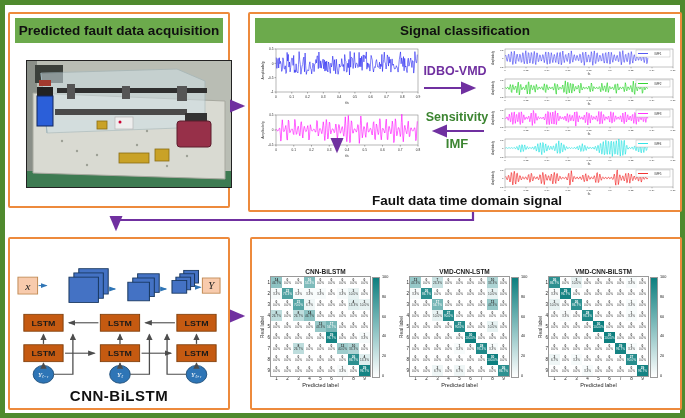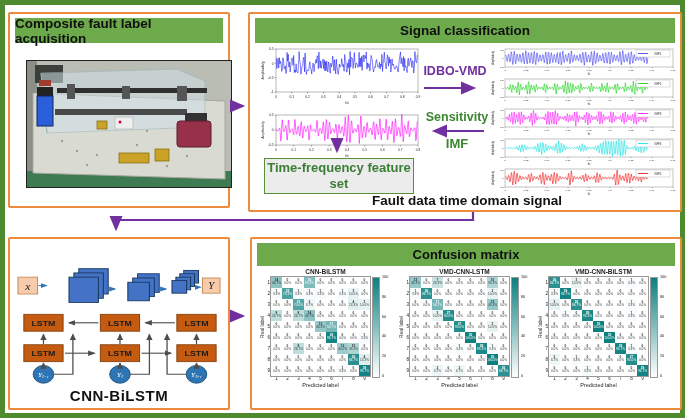--- a/index.html
+++ b/index.html
@@ -50,21 +50,21 @@
          background:linear-gradient(to bottom,#0d7f7f,#ffffff);}
   .cm-cbl{position:relative;width:12px;height:99px;}
   .cm-cbl span{position:absolute;left:2px;font-size:3.8px;color:#222;}
 </style>
 </head>
 <body>
 
 <div class="frame"></div>
 
 <div class="panel" id="p-acq">
-  <div class="phead">Composite fault label acquisition</div>
+  <div class="phead">Predicted fault data acquisition</div>
   <div id="photo">
     <svg width="204" height="126" viewBox="0 0 204 126">
       <rect x="0" y="0" width="204" height="126" fill="#b9bdb4"></rect>
       <rect x="0" y="0" width="10" height="126" fill="#8a8f88"></rect>
       <rect x="8" y="4" width="28" height="18" fill="#3a3f3a"></rect>
       <rect x="0" y="110" width="204" height="16" fill="#3e7b52"></rect>
       <polygon points="6,32 198,40 198,118 6,112" fill="#d9dad2" stroke="#a7a89f" stroke-width="1"></polygon>
       <polygon points="14,12 150,8 178,20 178,66 20,72" fill="#cfe0e6" opacity="0.55" stroke="#9fb4ba" stroke-width="1"></polygon>
       <line x1="14" y1="12" x2="20" y2="72" stroke="#9fb4ba" stroke-width="1"></line>
       <rect x="30" y="27" width="150" height="5" fill="#2f2f2f"></rect>
@@ -162,21 +162,20 @@
       <text x="160" y="39" font-size="3.1" text-anchor="middle" fill="#222">0.8</text>
       <text x="6" y="18" font-size="3.3" text-anchor="middle" fill="#222" transform="rotate(-90 6 18)">Amplitude/g</text>
       <text x="89" y="44.5" font-size="3.3" text-anchor="middle" fill="#222">t/s</text>
       <path d="M18.3,17.0L18.8,17.8L19.3,18.8L19.8,19.1L20.3,18.4L20.8,17.4L21.3,16.3L21.8,16.2L22.3,22.0L22.8,29.1L23.3,26.6L23.8,13.0L24.3,7.8L24.8,13.4L25.3,18.7L25.8,19.7L26.3,19.2L26.8,17.8L27.3,15.6L27.8,13.5L28.3,17.5L28.8,26.0L29.3,28.1L29.8,20.6L30.3,8.1L30.8,9.1L31.3,15.9L31.8,20.7L32.3,20.2L32.8,18.7L33.3,17.4L33.8,16.9L34.3,17.1L34.8,18.8L35.3,21.7L35.8,22.6L36.3,15.8L36.8,7.4L37.3,10.2L37.8,18.7L38.3,22.4L38.8,21.7L39.3,18.1L39.8,15.4L40.3,14.2L40.8,17.1L41.3,22.0L41.8,23.8L42.3,20.6L42.8,11.7L43.3,9.7L43.8,13.8L44.3,22.1L44.8,26.0L45.3,21.0L45.8,16.2L46.3,14.3L46.8,15.9L47.3,18.5L47.8,19.7L48.3,19.3L48.8,17.8L49.3,15.2L49.8,13.6L50.3,17.7L50.8,28.0L51.3,27.3L51.8,19.8L52.3,12.7L52.8,14.8L53.3,17.4L53.8,18.7L54.3,19.2L54.8,18.4L55.3,17.5L55.8,17.1L56.3,17.3L56.8,18.5L57.3,20.1L57.8,20.0L58.3,16.3L58.8,8.5L59.3,9.2L59.8,18.9L60.3,24.0L60.8,21.7L61.3,18.1L61.8,16.5L62.3,16.7L62.8,17.6L63.3,20.1L63.8,21.7L64.3,19.4L64.8,13.9L65.3,9.8L65.8,13.9L66.3,23.1L66.8,28.5L67.3,23.2L67.8,13.6L68.3,7.5L68.8,10.9L69.3,20.7L69.8,27.0L70.3,25.0L70.8,16.7L71.3,10.1L71.8,10.9L72.3,17.9L72.8,21.9L73.3,20.3L73.8,18.3L74.3,16.9L74.8,16.8L75.3,17.5L75.8,19.1L76.3,20.7L76.8,19.4L77.3,15.9L77.8,12.0L78.3,14.2L78.8,21.1L79.3,26.4L79.8,24.0L80.3,16.1L80.8,12.5L81.3,13.4L81.8,18.5L82.3,21.3L82.8,20.3L83.3,18.0L83.8,15.7L84.3,14.6L84.8,17.4L85.3,21.8L85.8,24.2L86.3,20.6L86.8,11.4L87.3,4.8L87.8,13.1L88.3,24.9L88.8,29.7L89.3,25.1L89.8,12.6L90.3,3.5L90.8,10.2L91.3,22.1L91.8,30.7L92.3,29.9L92.8,16.1L93.3,8.8L93.8,10.1L94.3,18.0L94.8,21.2L95.3,21.0L95.8,18.3L96.3,16.9L96.8,16.8L97.3,17.6L97.8,18.8L98.3,20.1L98.8,19.0L99.3,15.9L99.8,12.6L100.3,13.5L100.8,21.9L101.3,31.4L101.8,25.9L102.3,13.5L102.8,4.0L103.3,8.6L103.8,19.6L104.3,25.8L104.8,23.0L105.3,18.0L105.8,14.6L106.3,14.8L106.8,17.3L107.3,22.8L107.8,25.3L108.3,20.3L108.8,11.9L109.3,10.5L109.8,16.2L110.3,19.8L110.8,20.1L111.3,18.8L111.8,17.4L112.3,16.2L112.8,16.6L113.3,18.9L113.8,22.1L114.3,23.0L114.8,16.8L115.3,10.8L115.8,9.7L116.3,18.2L116.8,26.9L117.3,27.6L117.8,19.2L118.3,12.0L118.8,13.1L119.3,16.9L119.8,20.2L120.3,22.6L120.8,20.5L121.3,13.0L121.8,6.7L122.3,9.2L122.8,24.0L123.3,27.8L123.8,22.3L124.3,16.9L124.8,16.2L125.3,16.9L125.8,18.2L126.3,20.0L126.8,21.0L127.3,17.8L127.8,10.1L128.3,7.1L128.8,16.3L129.3,27.4L129.8,27.7L130.3,20.2L130.8,14.6L131.3,14.4L131.8,16.9L132.3,19.5L132.8,21.9L133.3,20.7L133.8,14.8L134.3,9.1L134.8,12.4L135.3,21.3L135.8,30.6L136.3,28.2L136.8,16.0L137.3,6.8L137.8,9.3L138.3,18.3L138.8,23.8L139.3,22.2L139.8,18.4L140.3,15.6L140.8,15.7L141.3,17.2L141.8,21.0L142.3,24.6L142.8,22.0L143.3,10.3L143.8,2.2L144.3,10.8L144.8,24.2L145.3,29.8L145.8,23.2L146.3,16.0L146.8,13.4L147.3,15.7L147.8,18.4L148.3,20.5L148.8,21.8L149.3,17.8L149.8,12.1L150.3,9.2L150.8,17.0L151.3,24.7L151.8,24.3L152.3,19.1L152.8,15.9L153.3,15.9L153.8,17.5L154.3,18.7L154.8,19.2L155.3,18.6L155.8,17.5L156.3,16.0L156.8,15.7L157.3,20.0L157.8,28.7L158.3,26.7L158.8,16.0L159.3,9.3" fill="none" stroke="#ff00ff" stroke-width="0.6"></path>
     </svg>
 
   <div class="siglabel" id="idbo-label">IDBO-VMD</div>
   <div class="siglabel" id="sens-label">Sensitivity</div>
   <div class="siglabel" id="imf-label">IMF</div>
 
-  <div id="feature-box">Time-frequency feature set</div>
 
   <div id="imf-stack"></div>
 
   <div class="caption" id="sig-cap">Fault data time domain signal</div>
 <svg width="190" height="29" class="plot" style="left:240px;top:32px;position:absolute;">
       <rect x="15" y="3" width="168" height="18" fill="none" stroke="#888" stroke-width="0.5"></rect>
       <text x="13.5" y="5" font-size="2.5" text-anchor="end" fill="#222">0.2</text>
       <text x="13.5" y="13" font-size="2.5" text-anchor="end" fill="#222">0</text>
       <text x="13.5" y="21.8" font-size="2.5" text-anchor="end" fill="#222">-0.2</text>
       <line x1="15" y1="21" x2="15" y2="22.3" stroke="#555" stroke-width="0.4"></line>
@@ -399,21 +398,20 @@
     <line x1="106" y1="116" x2="106" y2="114" stroke="#4d4d4d" stroke-width="1.3" marker-end="url(#ga)"></line>
     <line x1="184" y1="116" x2="184" y2="114" stroke="#4d4d4d" stroke-width="1.3" marker-end="url(#ga)"></line>
     <path d="M38.5,127 L58,127 L58,80" fill="none" stroke="#4d4d4d" stroke-width="1.3" marker-end="url(#ga)"></path>
     <path d="M116.5,127 L136,127 L136,80" fill="none" stroke="#4d4d4d" stroke-width="1.3" marker-end="url(#ga)"></path>
     <path d="M173.5,127 L154,127 L154,80" fill="none" stroke="#4d4d4d" stroke-width="1.3" marker-end="url(#ga)"></path>
   </svg>
   <div class="caption" id="cls-cap">CNN-BiLSTM</div>
 </div>
 
 <div class="panel" id="p-cm">
-  <div class="phead small">Confusion matrix</div>
   <div id="cm-row">
       <div class="cm-group">
         <div class="cm-title">CNN-BiLSTM</div>
         <div class="cm-body">
           <div class="cm-rl">
             <span>Real label</span>
           </div>
           <div class="cm-rnums">
             <div>1</div>
             <div>2</div>

